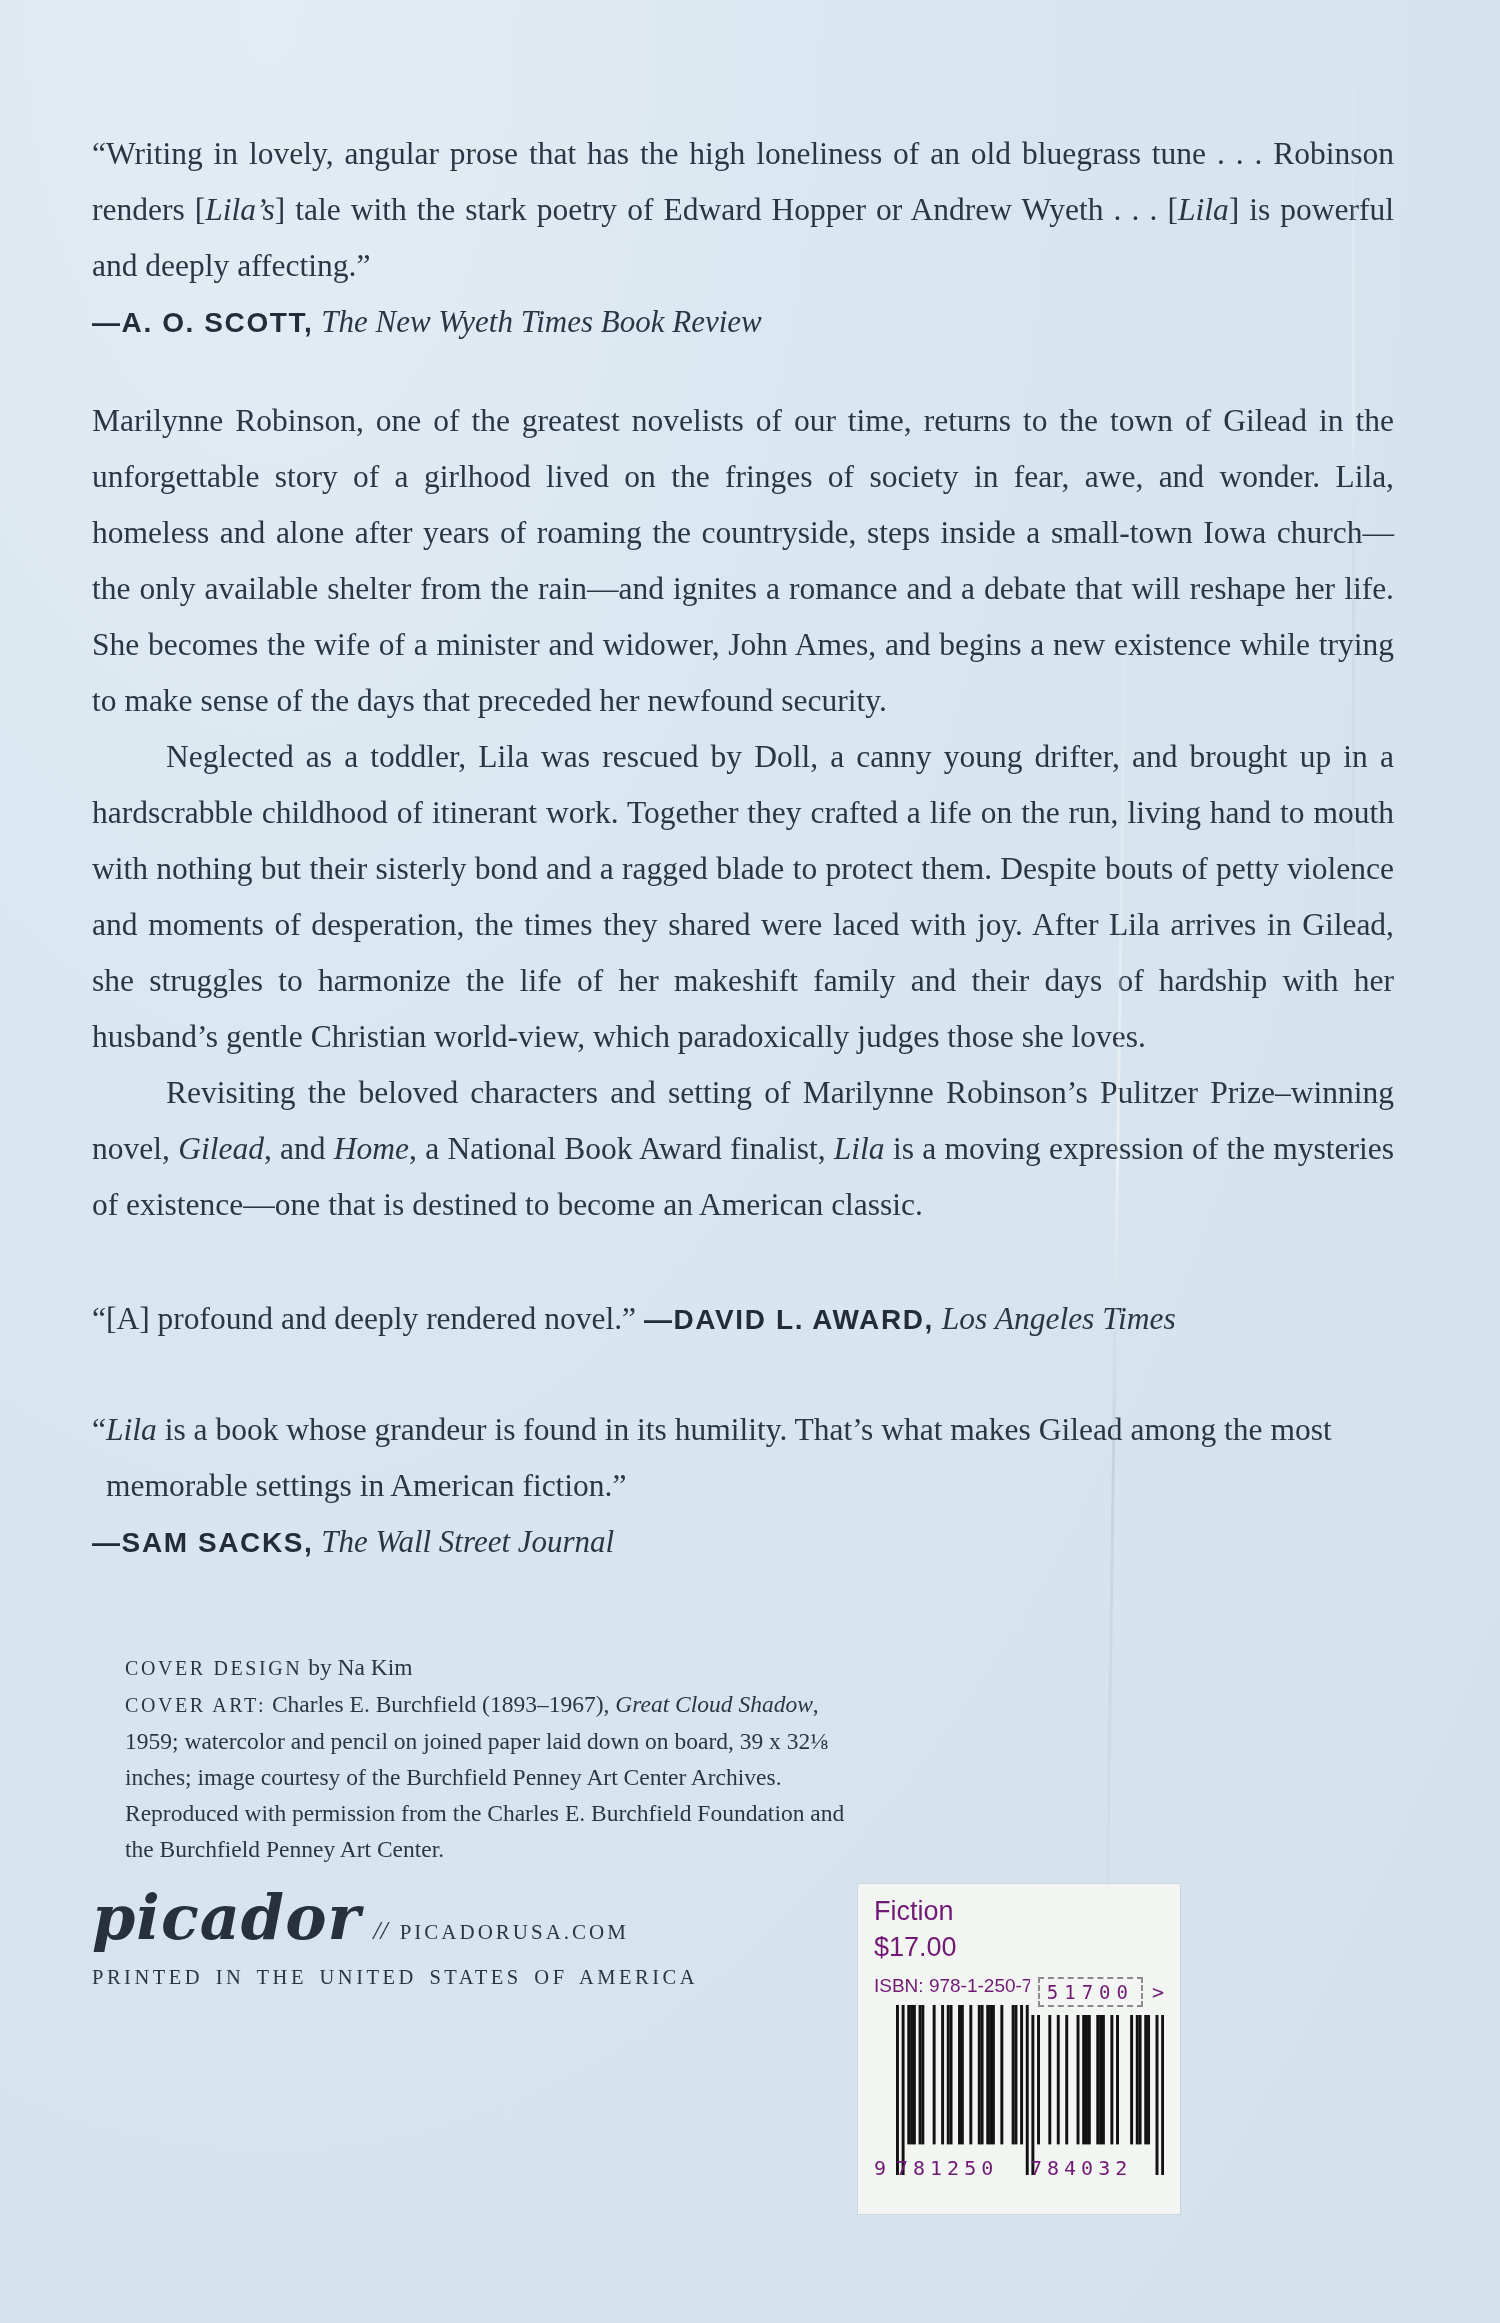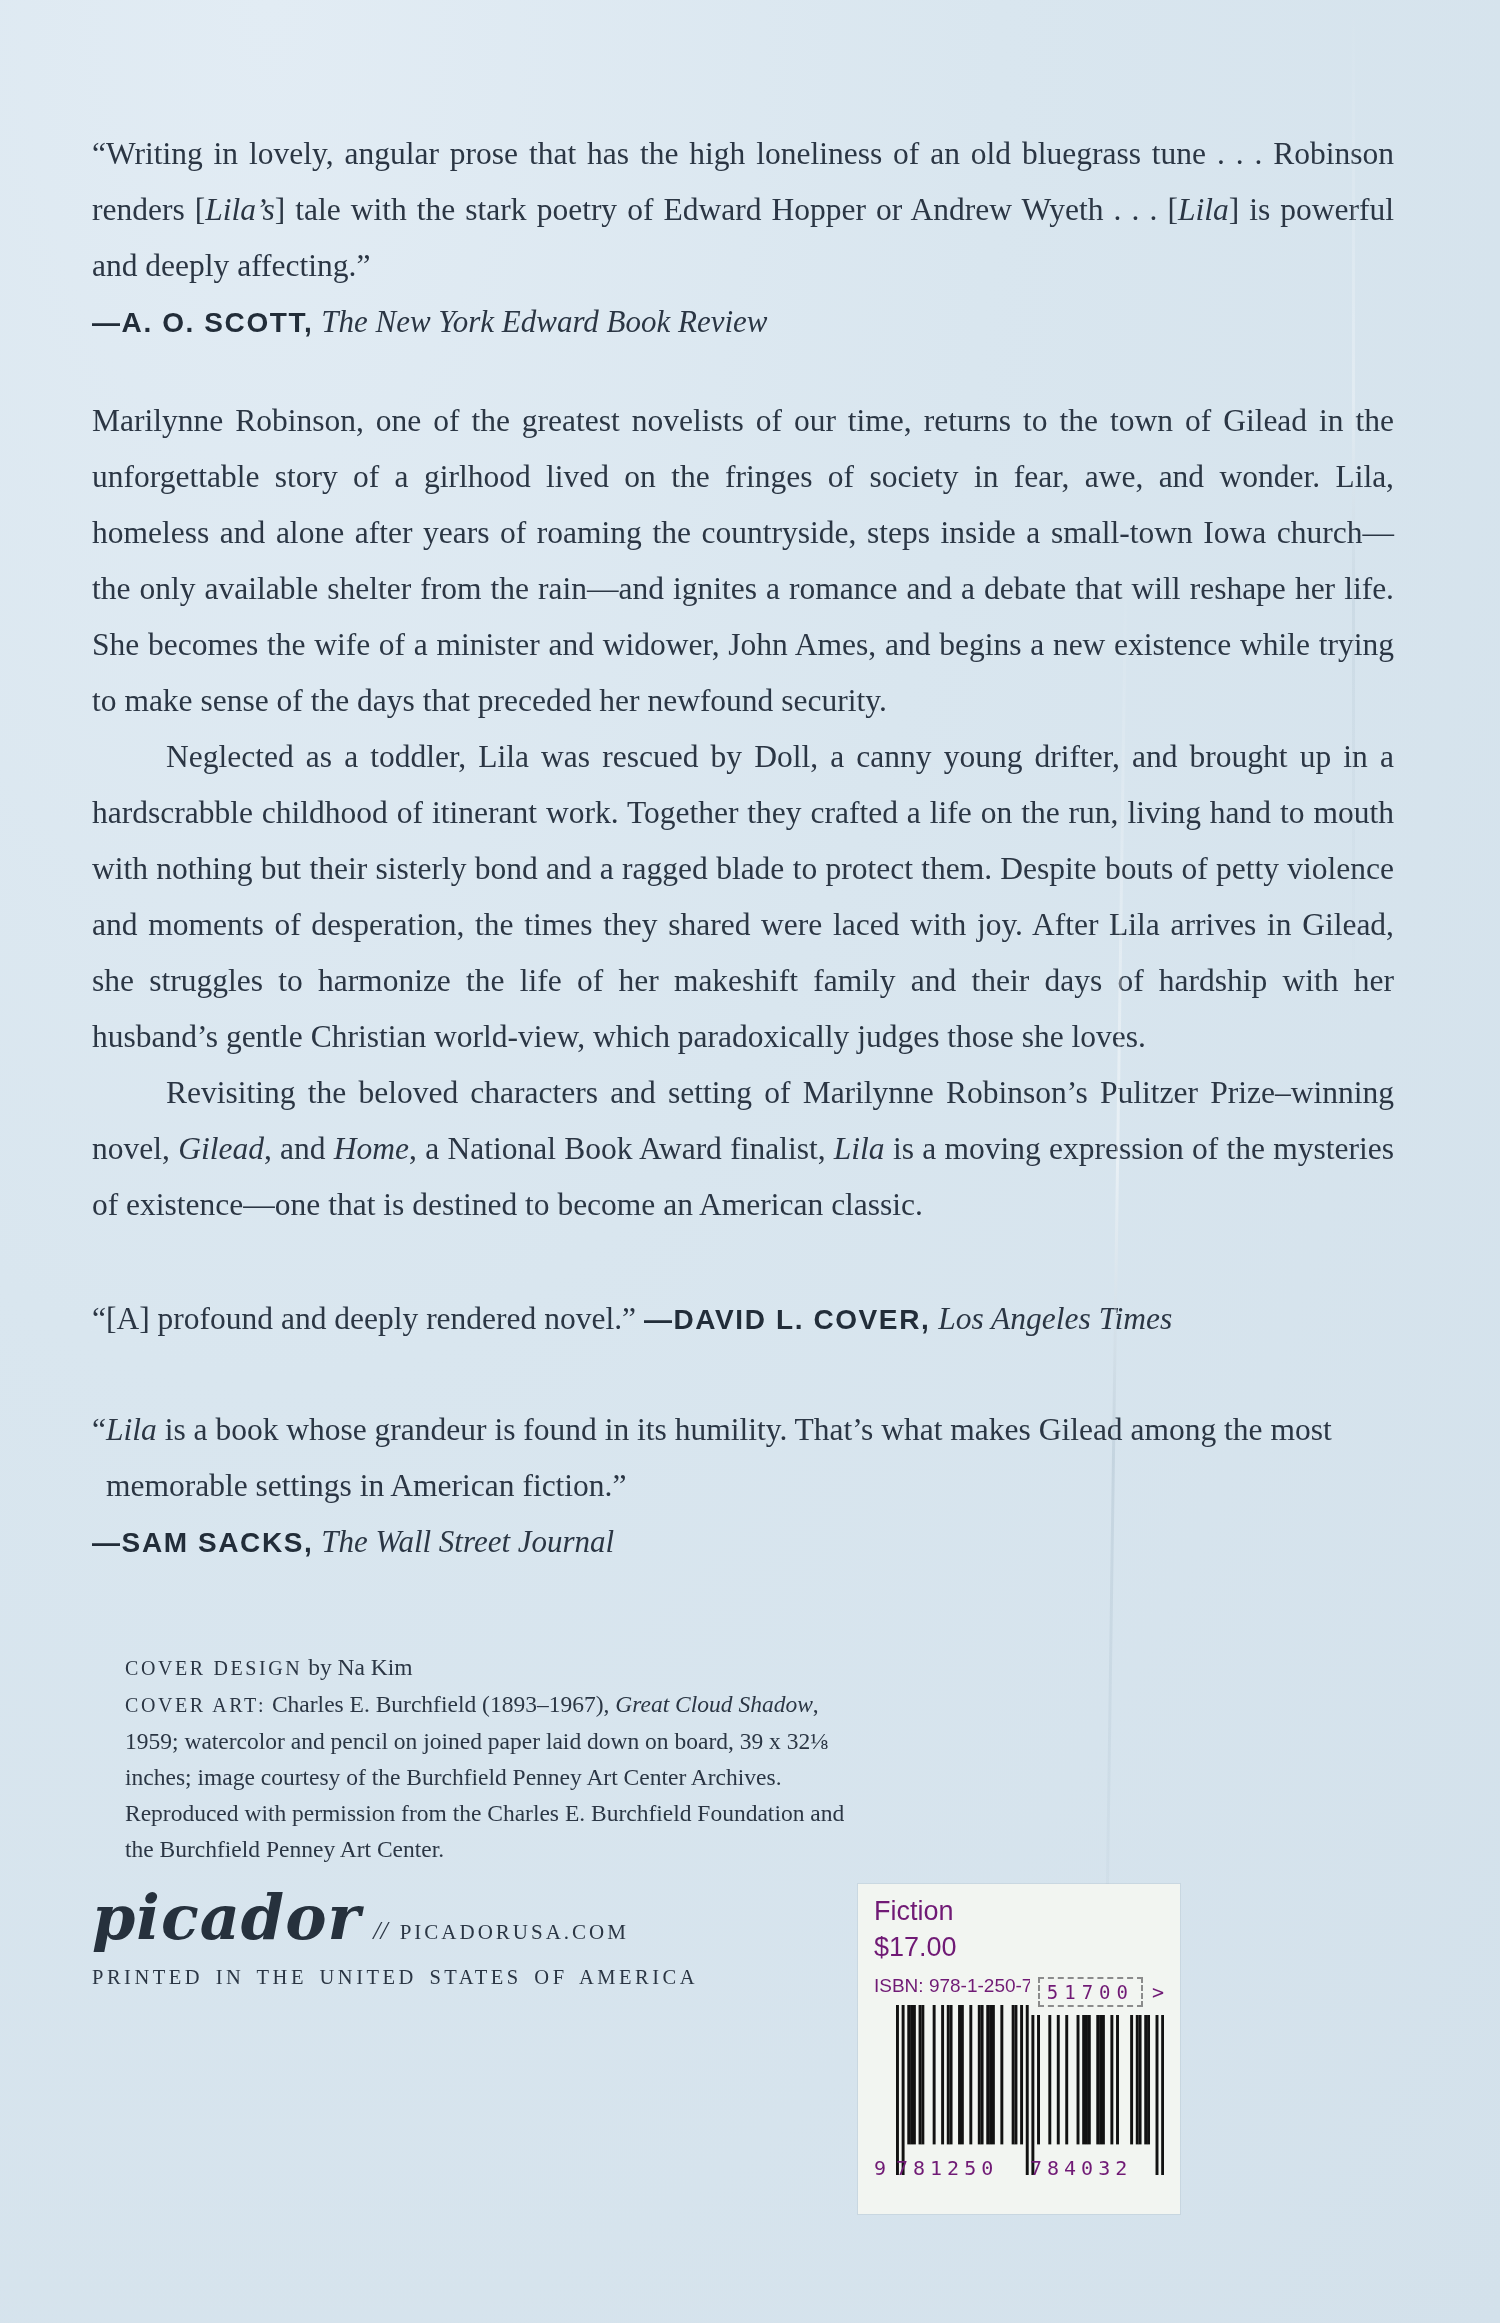--- a/index.html
+++ b/index.html
@@ -103,32 +103,32 @@
 
   <div class="crease crease-1"></div>
   <div class="crease crease-2"></div>
 
   <div class="content">
 
 
     <p class="quote-top"><span>“Writing in lovely, angular prose that has the high loneliness of an old bluegrass tune . . . Robinson renders [</span><span class="seg-i">Lila’s</span><span>] tale with the stark poetry of Edward Hopper or Andrew Wyeth . . . [</span><span class="seg-i">Lila</span><span>] is powerful and deeply affecting.”</span></p>
     <p class="attr">
       <span class="attr-name">—A. O. SCOTT,</span>
-      <span class="attr-src">The New York Edward Book Review</span>
+      <span class="attr-src">The New Wyeth Times Book Review</span>
     </p>
 
     <div class="synopsis">
       <p>Marilynne Robinson, one of the greatest novelists of our time, returns to the town of Gilead in the unforgettable story of a girlhood lived on the fringes of society in fear, awe, and wonder. Lila, homeless and alone after years of roaming the countryside, steps inside a small-town Iowa church—the only available shelter from the rain—and ignites a romance and a debate that will reshape her life. She becomes the wife of a minister and widower, John Ames, and begins a new existence while trying to make sense of the days that preceded her newfound security.</p>
       <p class="indent">Neglected as a toddler, Lila was rescued by Doll, a canny young drifter, and brought up in a hardscrabble childhood of itinerant work. Together they crafted a life on the run, living hand to mouth with nothing but their sisterly bond and a ragged blade to protect them. Despite bouts of petty violence and moments of desperation, the times they shared were laced with joy. After Lila arrives in Gilead, she struggles to harmonize the life of her makeshift family and their days of hardship with her husband’s gentle Christian world-view, which paradoxically judges those she loves.</p>
       <p class="indent"><span>Revisiting the beloved characters and setting of Marilynne Robinson’s Pulitzer Prize–winning novel, </span><span class="seg-i">Gilead</span><span>, and </span><span class="seg-i">Home</span><span>, a National Book Award finalist, </span><span class="seg-i">Lila</span><span> is a moving expression of the mysteries of existence—one that is destined to become an American classic.</span></p>
     </div>
 
     <p class="quote-mid">
       <span>“[A] profound and deeply rendered novel.” </span>
-      <span class="attr-name">—DAVID L. COVER,</span>
+      <span class="attr-name">—DAVID L. AWARD,</span>
       <span class="attr-src">Los Angeles Times</span>
     </p>
 
     <div class="quote-bottom-block">
       <p class="quote-bottom"><span>“</span><span class="seg-i">Lila</span><span> is a book whose grandeur is found in its humility. That’s what makes Gilead among the most memorable settings in American fiction.”</span></p>
       <p class="attr">
         <span class="attr-name">—SAM SACKS,</span>
         <span class="attr-src">The Wall Street Journal</span>
       </p>
     </div>

